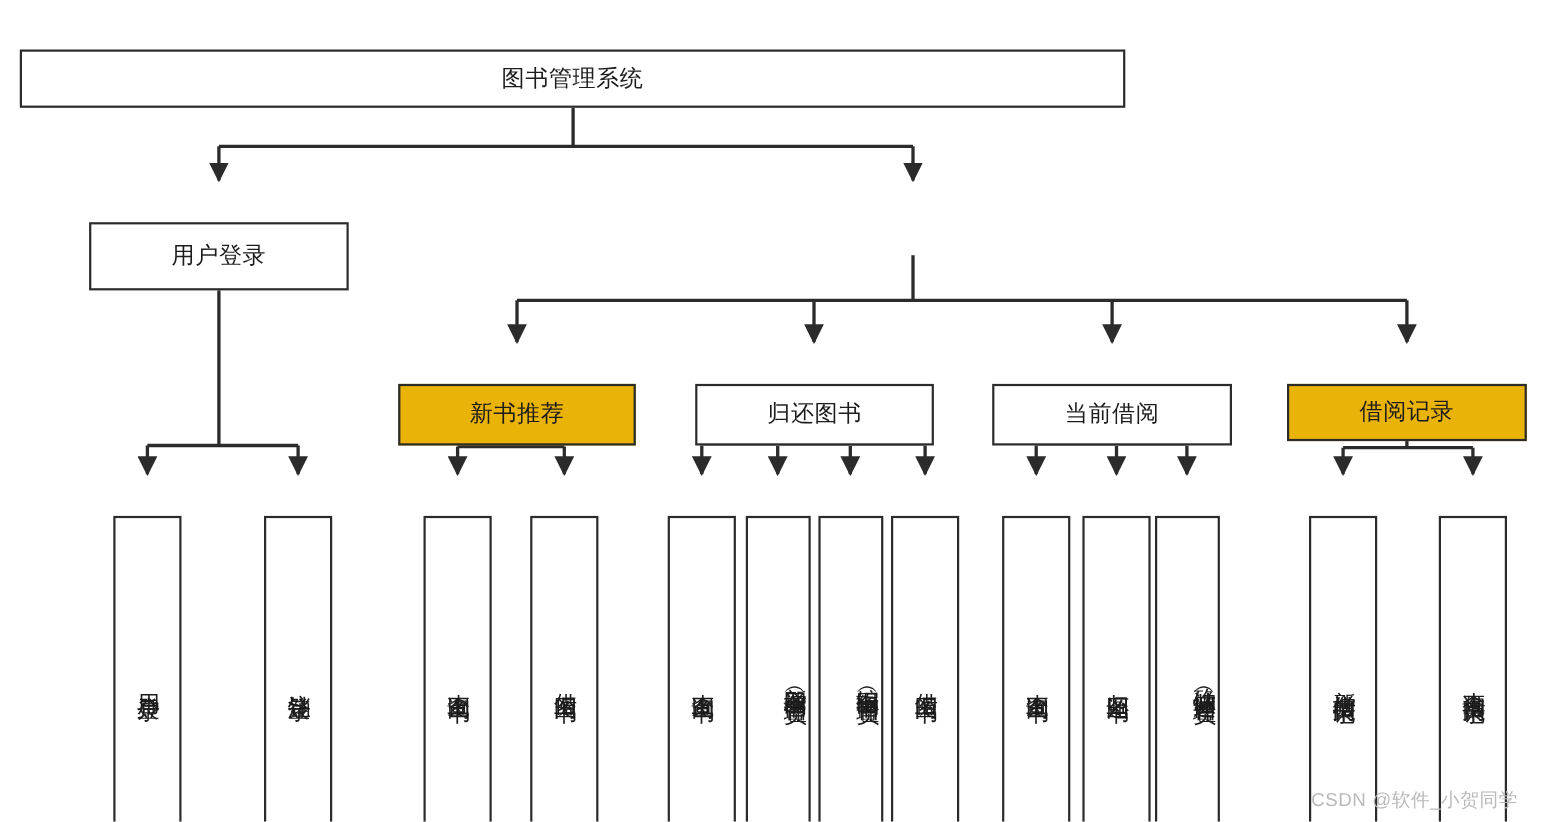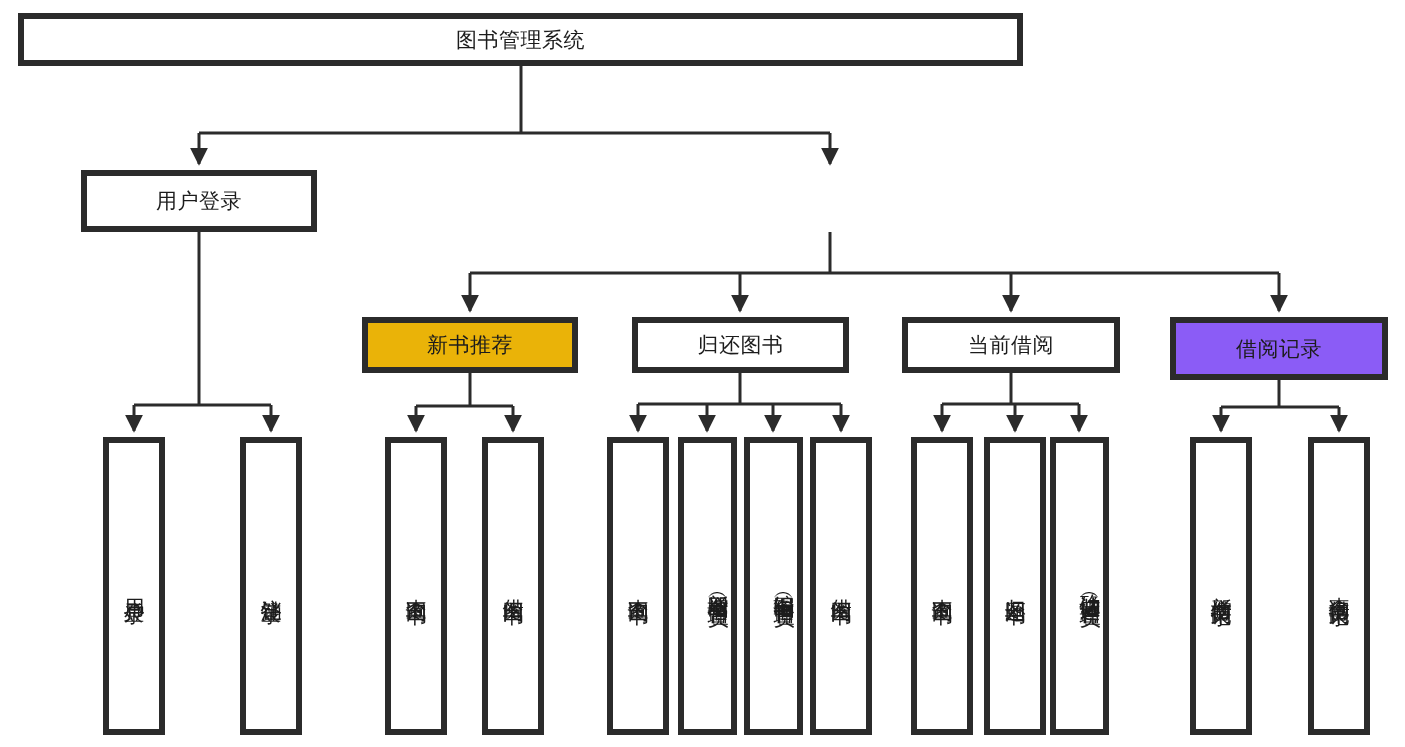--- a/index.html
+++ b/index.html
@@ -21,27 +21,28 @@
     position: absolute;
     left: 0;
     top: 0;
     width: 1405px;
     height: 747px;
     pointer-events: none;
   }
   .node {
     position: absolute;
     box-sizing: border-box;
-    border: 6px solid #a21caf;
+    border: 2px solid #a21caf;
     background: #ffffff;
     color: #1c1c1c;
     display: flex;
     align-items: center;
     justify-content: center;
     text-align: center;
+    margin-top: 32px;
   }
   .node-h {
     font-size: 21px;
     letter-spacing: 0.5px;
     line-height: 1.2;
   }
   .node-v {
     writing-mode: vertical-rl;
     text-orientation: upright;
     font-size: 21px;
@@ -126,21 +127,21 @@
 
   <div class="node node-h" style="left: 362px; top: 317px; width: 216px; height: 56px; border-color: rgb(43, 43, 43); background: #eab308; color: rgb(28, 28, 28);">
     <span>新书推荐</span>
   </div>
   <div class="node node-h" style="left: 632px; top: 317px; width: 217px; height: 56px; border-color: rgb(43, 43, 43); background: rgb(255, 255, 255); color: rgb(28, 28, 28);">
     <span>归还图书</span>
   </div>
   <div class="node node-h" style="left: 902px; top: 317px; width: 218px; height: 56px; border-color: rgb(43, 43, 43); background: rgb(255, 255, 255); color: rgb(28, 28, 28);">
     <span>当前借阅</span>
   </div>
-  <div class="node node-h" style="left: 1170px; top: 317px; width: 218px; height: 63px; border-color: rgb(43, 43, 43); background: #8b5cf6; color: rgb(28, 28, 28);">
+  <div class="node node-h" style="left: 1170px; top: 317px; width: 218px; height: 52px; border-color: rgb(43, 43, 43); background: #eab308; color: rgb(28, 28, 28);">
     <span>借阅记录</span>
   </div>
 
   <div class="node node-v" style="left: 103px; top: 437px; width: 62px; height: 298px; border-color: rgb(43, 43, 43); background: rgb(255, 255, 255); color: rgb(28, 28, 28);">
     <span>用户登录</span>
   </div>
   <div class="node node-v" style="left: 240px; top: 437px; width: 62px; height: 298px; border-color: rgb(43, 43, 43); background: rgb(255, 255, 255); color: rgb(28, 28, 28);">
     <span>注销登录</span>
   </div>
   <div class="node node-v" style="left: 385px; top: 437px; width: 62px; height: 298px; border-color: rgb(43, 43, 43); background: rgb(255, 255, 255); color: rgb(28, 28, 28);">
@@ -170,14 +171,15 @@
   <div class="node node-v align-top" style="left: 1050px; top: 437px; width: 59px; height: 298px; border-color: rgb(43, 43, 43); background: rgb(255, 255, 255); color: rgb(28, 28, 28);">
     <span>确认归还（管理员）</span>
   </div>
   <div class="node node-v" style="left: 1190px; top: 437px; width: 62px; height: 298px; border-color: rgb(43, 43, 43); background: rgb(255, 255, 255); color: rgb(28, 28, 28);">
     <span>新增借阅记录</span>
   </div>
   <div class="node node-v" style="left: 1308px; top: 437px; width: 62px; height: 298px; border-color: rgb(43, 43, 43); background: rgb(255, 255, 255); color: rgb(28, 28, 28);">
     <span>查询借阅记录</span>
   </div>
 
+  <div class="watermark" style="left: 1192px; top: 716px; color: rgb(185, 185, 185);">CSDN @软件_小贺同学</div>
 
 </div>
 
 </body></html>

